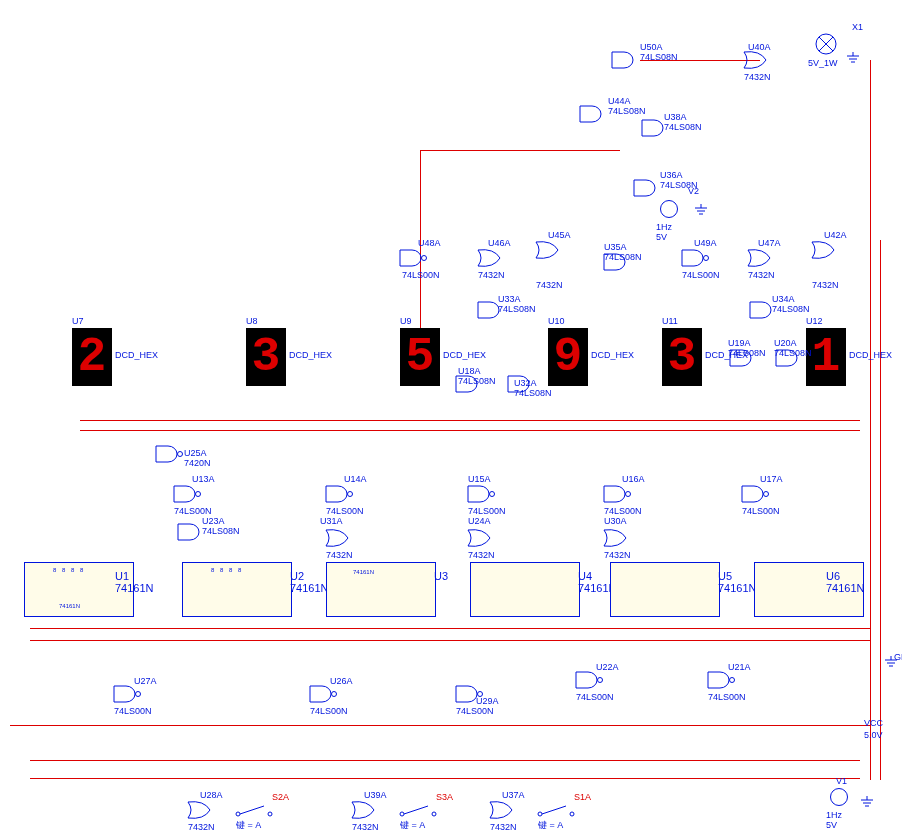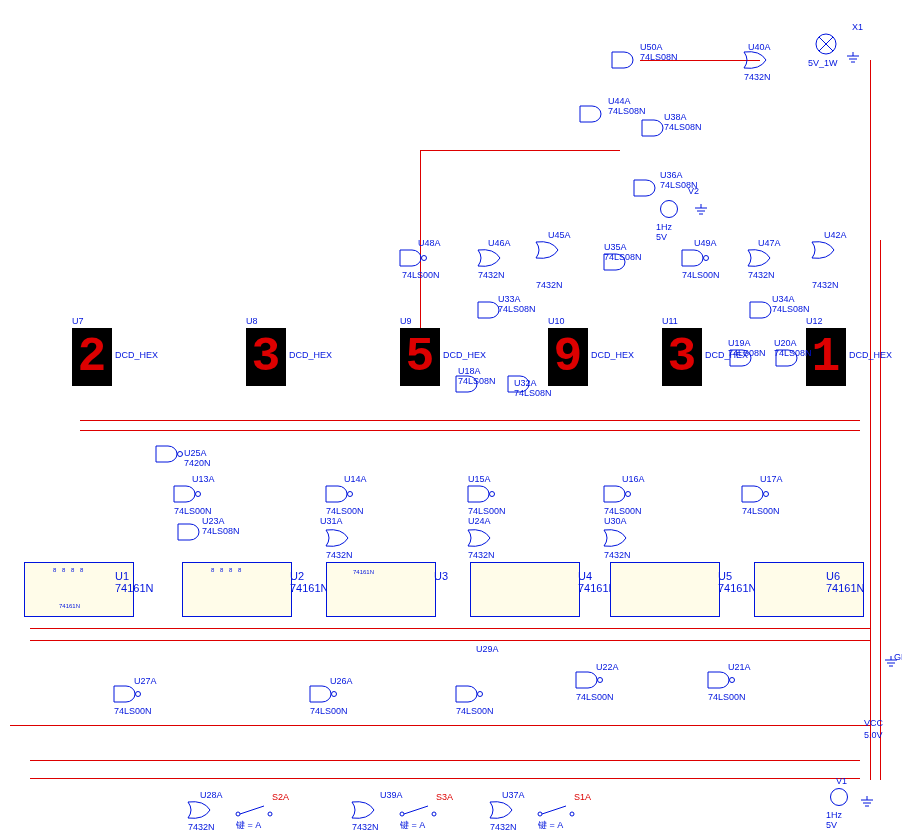--- a/index.html
+++ b/index.html
@@ -283,21 +283,21 @@
         <path d="M0 2 H12 A9 8 0 0 1 12 18 H0 Z" fill="none" stroke="#0014dd"></path>
         <circle cx="24" cy="10" r="2.5" fill="none" stroke="#0014dd"></circle>
       </svg></div>
   <div class="gate-refs" style="left:330px;top:676px">U26A</div>
   <div class="gate-refs" style="left:310px;top:706px">74LS00N</div>
 
   <div class="gate" style="left:456px;top:684px"><svg viewBox="0 0 28 20">
         <path d="M0 2 H12 A9 8 0 0 1 12 18 H0 Z" fill="none" stroke="#0014dd"></path>
         <circle cx="24" cy="10" r="2.5" fill="none" stroke="#0014dd"></circle>
       </svg></div>
-  <div class="gate-refs" style="left:476px;top:644px">U29A</div>
+  <div class="gate-refs" style="left:476px;top:696px">U29A</div>
   <div class="gate-refs" style="left:456px;top:706px">74LS00N</div>
 
   <div class="gate" style="left:576px;top:670px"><svg viewBox="0 0 28 20">
         <path d="M0 2 H12 A9 8 0 0 1 12 18 H0 Z" fill="none" stroke="#0014dd"></path>
         <circle cx="24" cy="10" r="2.5" fill="none" stroke="#0014dd"></circle>
       </svg></div>
   <div class="gate-refs" style="left:596px;top:662px">U22A</div>
   <div class="gate-refs" style="left:576px;top:692px">74LS00N</div>
 
   <div class="gate" style="left:708px;top:670px"><svg viewBox="0 0 28 20">
@@ -330,21 +330,21 @@
         <circle cx="4" cy="10" r="2" fill="none" stroke="#0014dd"></circle>
         <circle cx="36" cy="10" r="2" fill="none" stroke="#0014dd"></circle>
         <line x1="6" y1="10" x2="30" y2="2" stroke="#0014dd"></line>
       </svg></div>
   <div class="gate-refs" style="left:272px;top:792px;color:#d00">S2A</div>
   <div class="gate-refs" style="left:236px;top:820px">键 = A</div>
 
   <div class="gate" style="left:352px;top:800px"><svg viewBox="0 0 28 20">
         <path d="M0 2 Q6 10 0 18 Q16 20 22 10 Q16 0 0 2 Z" fill="none" stroke="#0014dd"></path>
       </svg></div>
-  <div class="gate-refs" style="left:380px;top:790px">U39A</div>
+  <div class="gate-refs" style="left:364px;top:790px">U39A</div>
   <div class="gate-refs" style="left:352px;top:822px">7432N</div>
   <div class="sw" style="left:398px;top:804px"><svg viewBox="0 0 40 14">
         <circle cx="4" cy="10" r="2" fill="none" stroke="#0014dd"></circle>
         <circle cx="36" cy="10" r="2" fill="none" stroke="#0014dd"></circle>
         <line x1="6" y1="10" x2="30" y2="2" stroke="#0014dd"></line>
       </svg></div>
   <div class="gate-refs" style="left:436px;top:792px;color:#d00">S3A</div>
   <div class="gate-refs" style="left:400px;top:820px">键 = A</div>
 
   <div class="gate" style="left:490px;top:800px"><svg viewBox="0 0 28 20">

